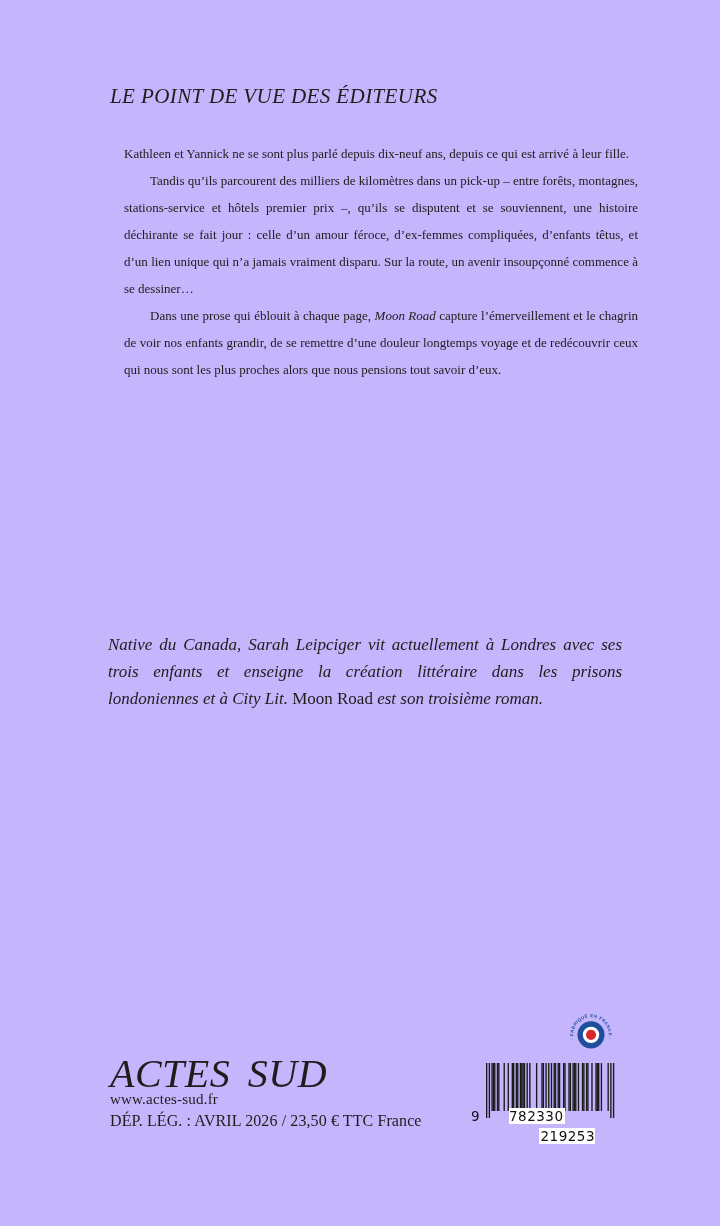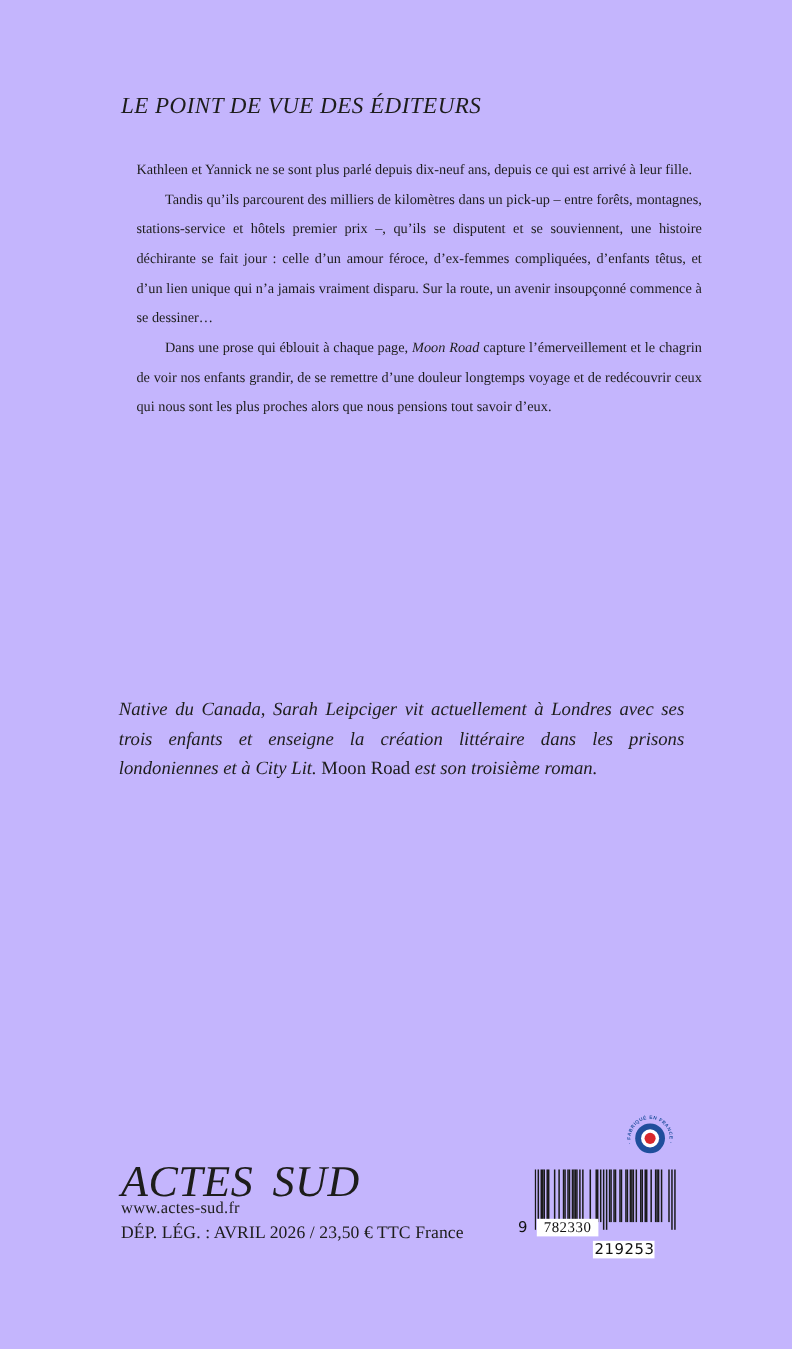--- a/index.html
+++ b/index.html
@@ -119,21 +119,21 @@
     position: absolute;
     top: 45px;
     left: 0;
     height: 18px;
     font-family: "DejaVu Sans", sans-serif;
     font-size: 13.5px;
     color: #111;
   }
   .barcode-digits span { position: absolute; top: 0; display: inline-block; }
   .bc-d0 { left: -15px; }
-  .bc-d1 { left: 2px;  width: 56px; text-align: center; background: #fff; letter-spacing: 0.5px; font-family: Liberation Serif, serif; }
+  .bc-d1 { left: 23px;  width: 56px; text-align: left; background: #fff; letter-spacing: 0.5px; }
   .bc-d2 { left: 53px; width: 56px; text-align: right; background: #fff; letter-spacing: 0.5px; margin-top: 20px; }
 </style>
 </head>
 <body>
 
 <div class="page">
 
   <div class="heading">LE POINT DE VUE DES ÉDITEURS</div>
 
   <main class="synopsis">

